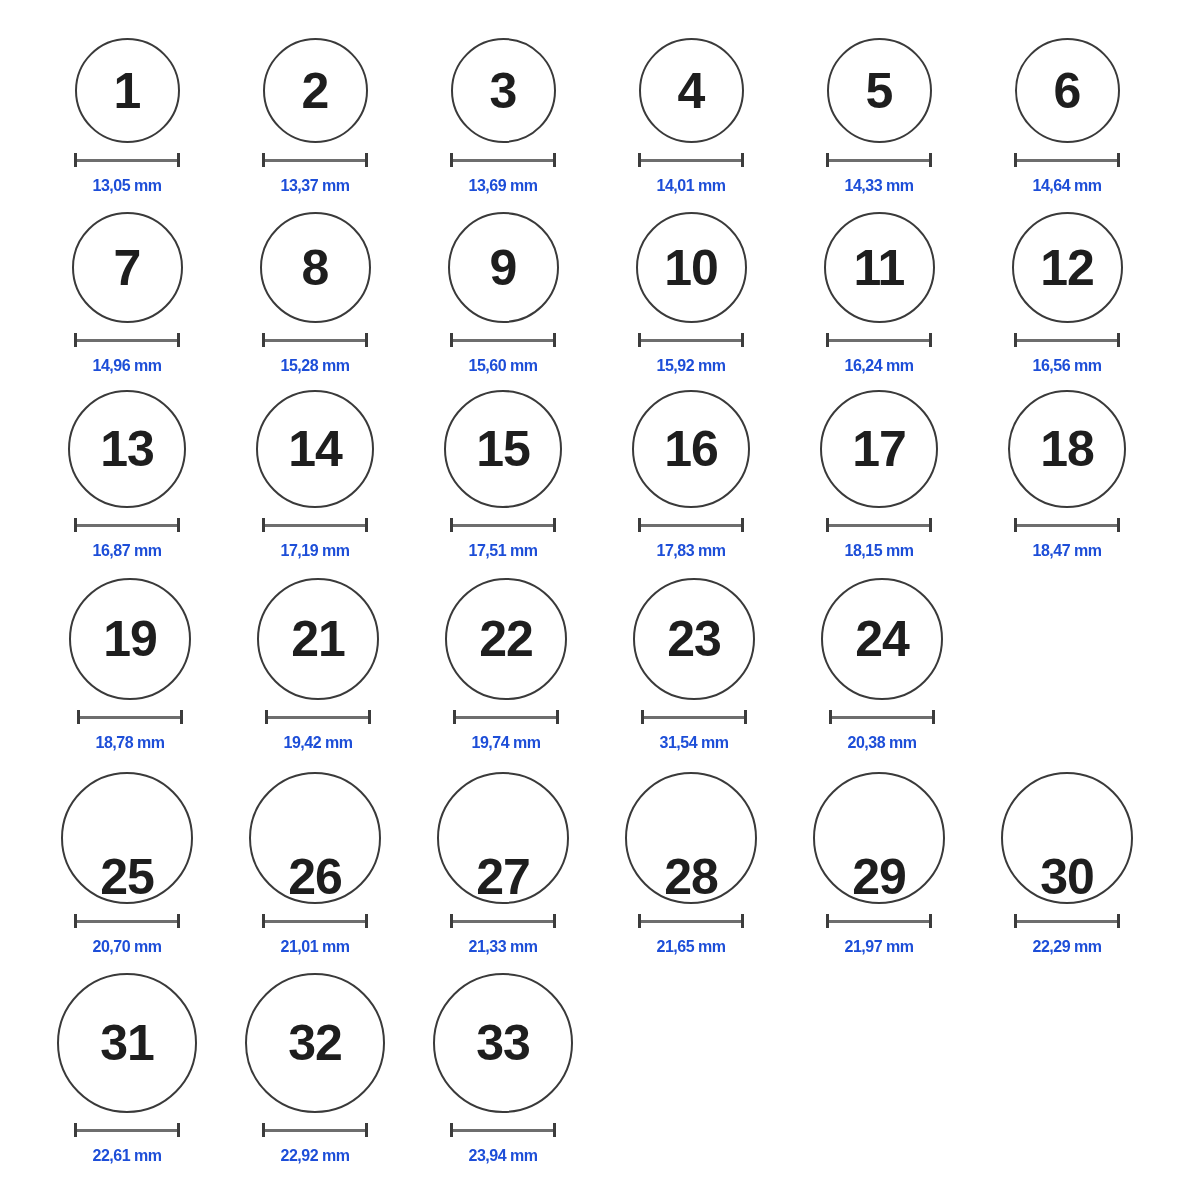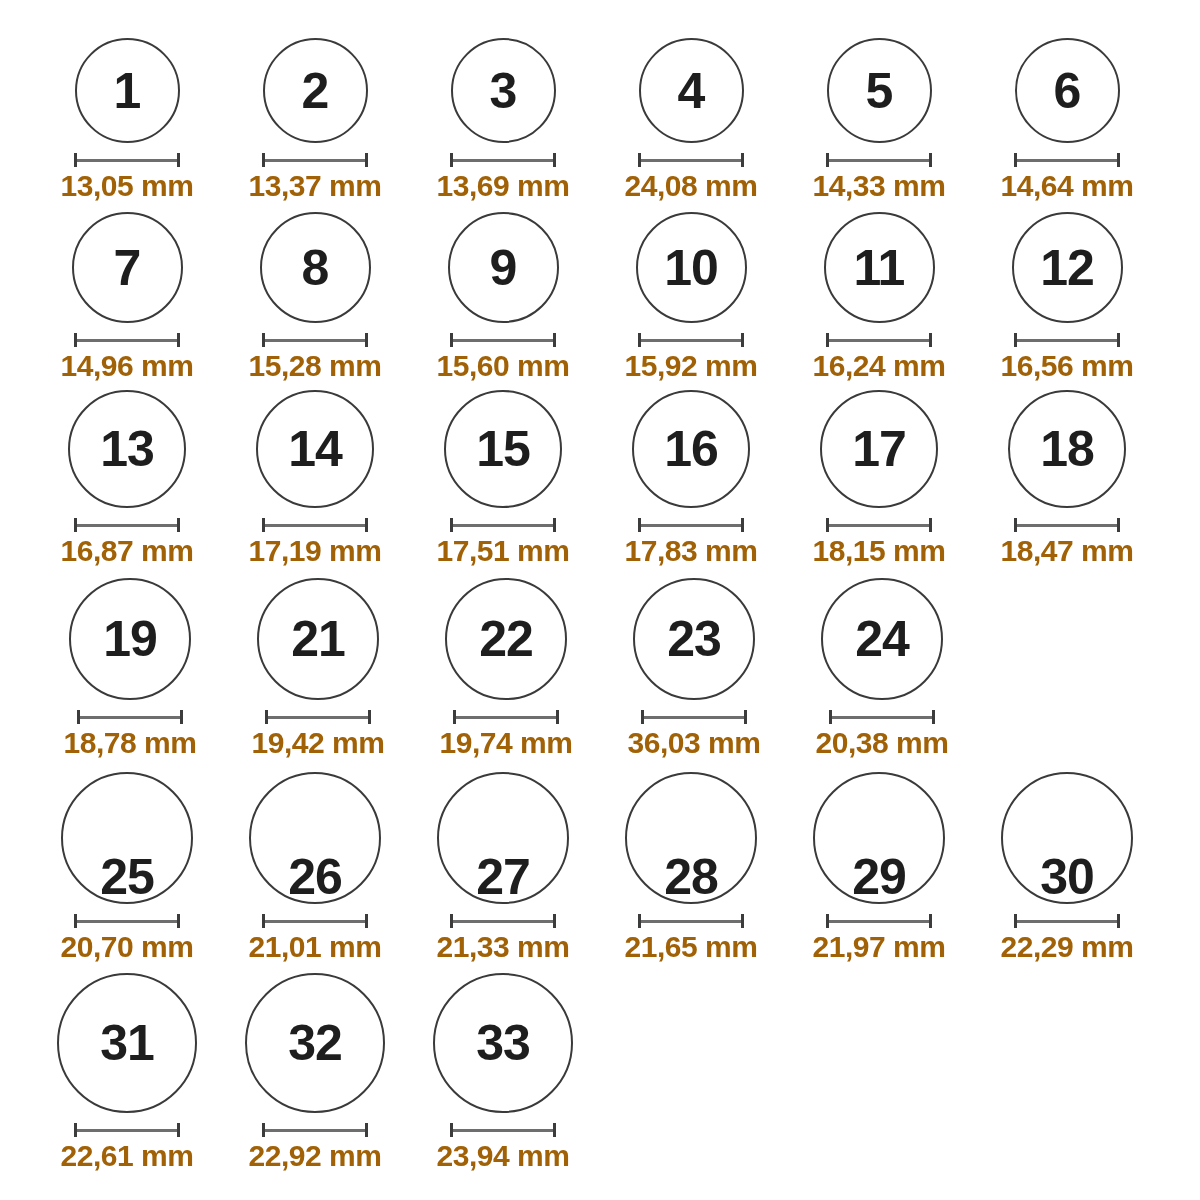--- a/index.html
+++ b/index.html
@@ -66,23 +66,23 @@
     align-items: center;
     box-sizing: border-box;
   }
   .dim-bar {
     height: 3px;
     background: #6e6e6e;
     flex: 1;
   }
   .label {
     margin-top: 6px;
-    font-size: 30px;
+    font-size: 16px;
     font-weight: 700;
-    color: #a16207;
+    color: #1d4ed8;
     letter-spacing: -0.5px;
     line-height: 26px;
     white-space: nowrap;
   }
 </style>
 </head>
 <body>
 
 <div id="chart">
     <div class="row r0">
@@ -116,21 +116,21 @@
     <div class="label">13,69 mm</div>
   </div>
 
   <div class="cell">
     <div class="circle">
       <span class="num">4</span>
     </div>
     <div class="dim">
       <span class="dim-bar"></span>
     </div>
-    <div class="label">24,08 mm</div>
+    <div class="label">14,01 mm</div>
   </div>
 
   <div class="cell">
     <div class="circle">
       <span class="num">5</span>
     </div>
     <div class="dim">
       <span class="dim-bar"></span>
     </div>
     <div class="label">14,33 mm</div>
@@ -300,21 +300,21 @@
     <div class="label">19,74 mm</div>
   </div>
 
   <div class="cell">
     <div class="circle">
       <span class="num">23</span>
     </div>
     <div class="dim">
       <span class="dim-bar"></span>
     </div>
-    <div class="label">36,03 mm</div>
+    <div class="label">31,54 mm</div>
   </div>
 
   <div class="cell">
     <div class="circle">
       <span class="num">24</span>
     </div>
     <div class="dim">
       <span class="dim-bar"></span>
     </div>
     <div class="label">20,38 mm</div>

